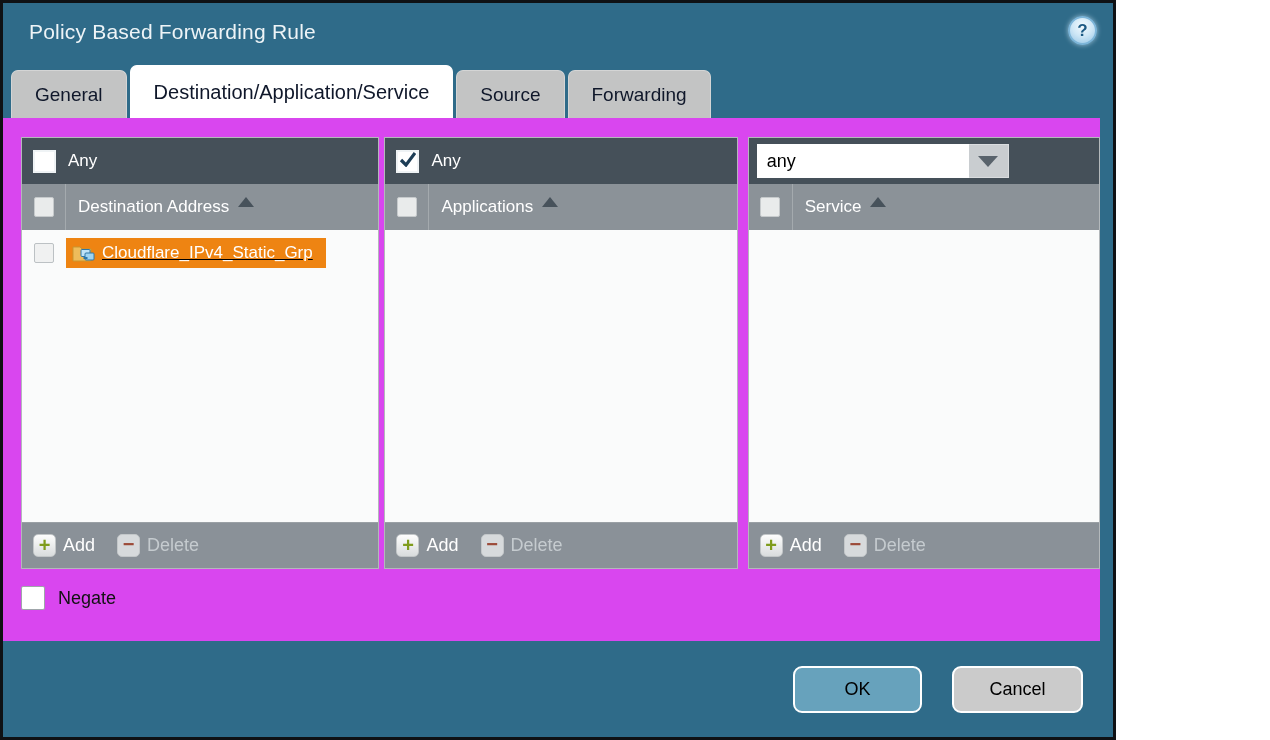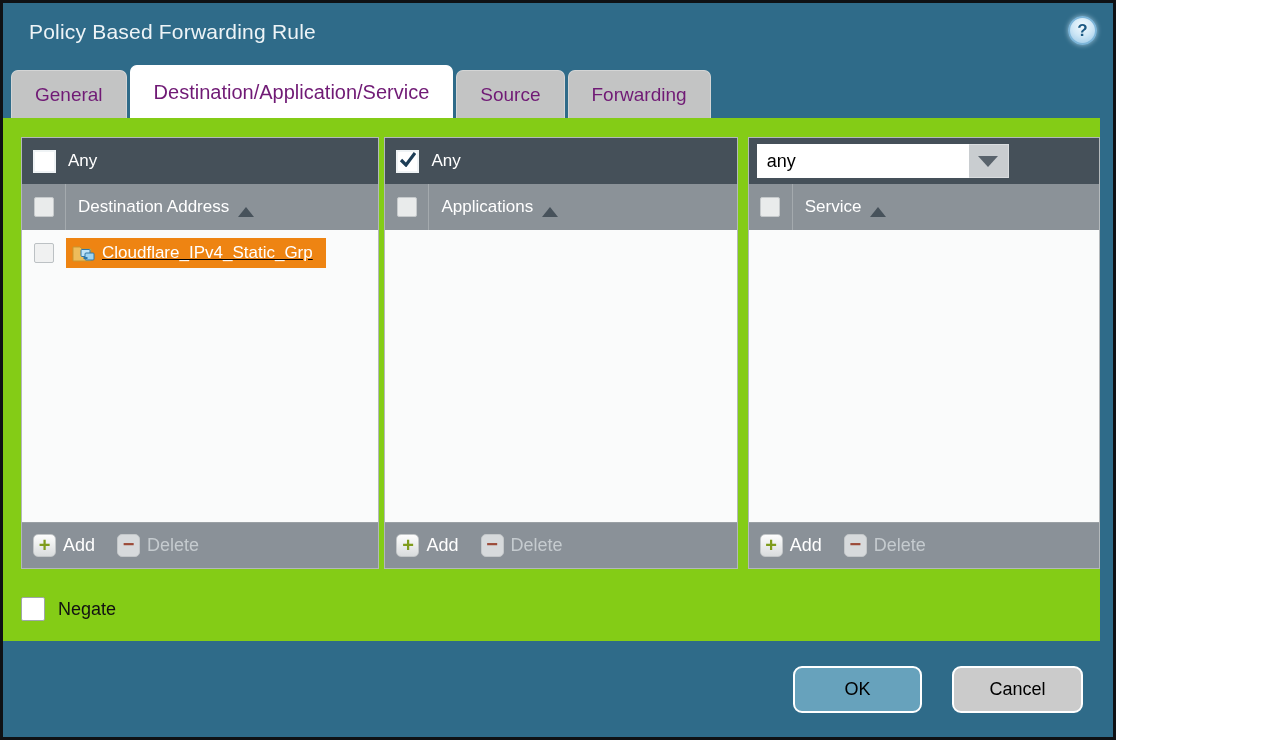--- a/index.html
+++ b/index.html
@@ -14,27 +14,27 @@
                padding-left:26px; position:relative; }
   .title { color:#eef4f7; font-size:21px; letter-spacing:.2px; }
   .help { position:absolute; right:16px; top:13px; width:29px; height:29px; border-radius:50%;
           background:radial-gradient(circle at 50% 32%, #f3fafe 0%, #cfe7f6 48%, #96c6e6 100%);
           border:2px solid #7db5d8; color:#1c5a84; font-weight:bold; font-size:17px;
           display:flex; align-items:center; justify-content:center; cursor:pointer;
           box-shadow:0 0 5px rgba(220,240,255,.65); }
 
   
   .tab-row { height:57px; flex:none; display:flex; align-items:flex-end; padding-left:8px; gap:3px; }
-  .tab { background:#c3c4c4; color:#701a75; font-size:19px; height:48px; padding:0 23px;
+  .tab { background:#c3c4c4; color:#0f172a; font-size:19px; height:48px; padding:0 23px;
          display:flex; align-items:center; border-radius:7px 7px 0 0;
          border:1px solid #d4d5d5; border-bottom:none; cursor:pointer; white-space:nowrap; }
   .tab.active { background:#ffffff; border-color:#ffffff; height:53px; font-size:20px; }
 
   
-  .content { background:#84cc16; margin-right:13px; height:523px; flex:none;
+  .content { background:#d946ef; margin-right:13px; height:523px; flex:none;
              padding:19px 0 0 18px; }
   .columns { display:flex; }
   .col { border:1px solid #b3b8bb; display:flex; flex-direction:column; height:432px;
          background:#fafbfb; }
   .col-1 { width:406px; margin-right:5px; }
   .col-2 { width:400px; margin-right:10px; }
   .col-3 { width:399px; }
 
   .col-top { height:46px; background:#455059; display:flex; align-items:center; flex:none; }
   .cb-cell { width:44px; flex:none; display:flex; align-items:center; justify-content:center; }
@@ -45,21 +45,21 @@
   .cb-dark { width:23px; height:23px; background:#fff; border:2px solid #eff3f5; }
   .cb-dim { width:20px; height:20px; background:#e9ebeb; border:1px solid #c6cacc; border-radius:2px; }
   .cb-row { width:20px; height:20px; background:#f0f1f1; border:1px solid #bcc1c4; border-radius:2px; }
   .cb-negate { width:24px; height:24px; background:#fff; border:1px solid #9fa6aa; border-radius:2px; }
   .checkmark { display:block; margin-top:-4px; }
 
   
   .header-row { height:46px; background:#8b9298; display:flex; align-items:center;
                 color:#fff; font-size:17px; flex:none; }
   .header-row .cb-cell { border-right:1px solid #a4aaae; height:100%; }
-  .header-label { margin-left:12px; display:flex; align-items:flex-end; gap:9px; cursor:pointer; }
+  .header-label { margin-left:12px; display:flex; align-items:flex-start; gap:9px; cursor:pointer; }
   .sort-up { width:0; height:0; border-left:8px solid transparent; border-right:8px solid transparent;
              border-bottom:10px solid #47525b; }
 
   
   .col-body { flex:1; background:#fafbfb; overflow:hidden; }
   .list-row { display:flex; align-items:center; margin-top:8px;text-decoration:underline; }
   .chip { display:inline-flex; align-items:center; gap:7px; background:#ee8412; color:#fff;
           font-size:17px; padding:5px 13px 5px 6px; cursor:pointer; }
 
   
@@ -77,21 +77,21 @@
   
   .dd { display:flex; margin-left:8px; }
   .dd-input { width:212px; height:34px; border:1px solid #ffffff; background:#fff;
               font-size:18px; padding:0 9px; color:#000; font-family:inherit; outline:none; }
   .dd-btn { width:40px; height:34px; background:#c9cdd0; border:1px solid #dadddf; border-left:none;
             display:flex; align-items:center; justify-content:center; cursor:pointer; }
   .chev-down { width:0; height:0; border-left:10px solid transparent; border-right:10px solid transparent;
                border-top:11px solid #59636c; }
 
   
-  .negate-row { display:flex; align-items:center; gap:13px; margin-top:28px; }
+  .negate-row { display:flex; align-items:center; gap:13px; margin-top:17px; }
   .negate-label { font-size:18px; color:#111; }
 
   
   .footer-bar { flex:1; display:flex; justify-content:flex-end; align-items:center;
                 gap:30px; padding-right:30px; }
   .btn { height:47px; border-radius:9px; border:2px solid #fff; font-size:18px; color:#000;
          display:flex; align-items:center; justify-content:center; cursor:pointer; }
   .btn-ok { width:129px; background:#67a2bc; }
   .btn-cancel { width:131px; background:#cbcbcb; }
 </style>

